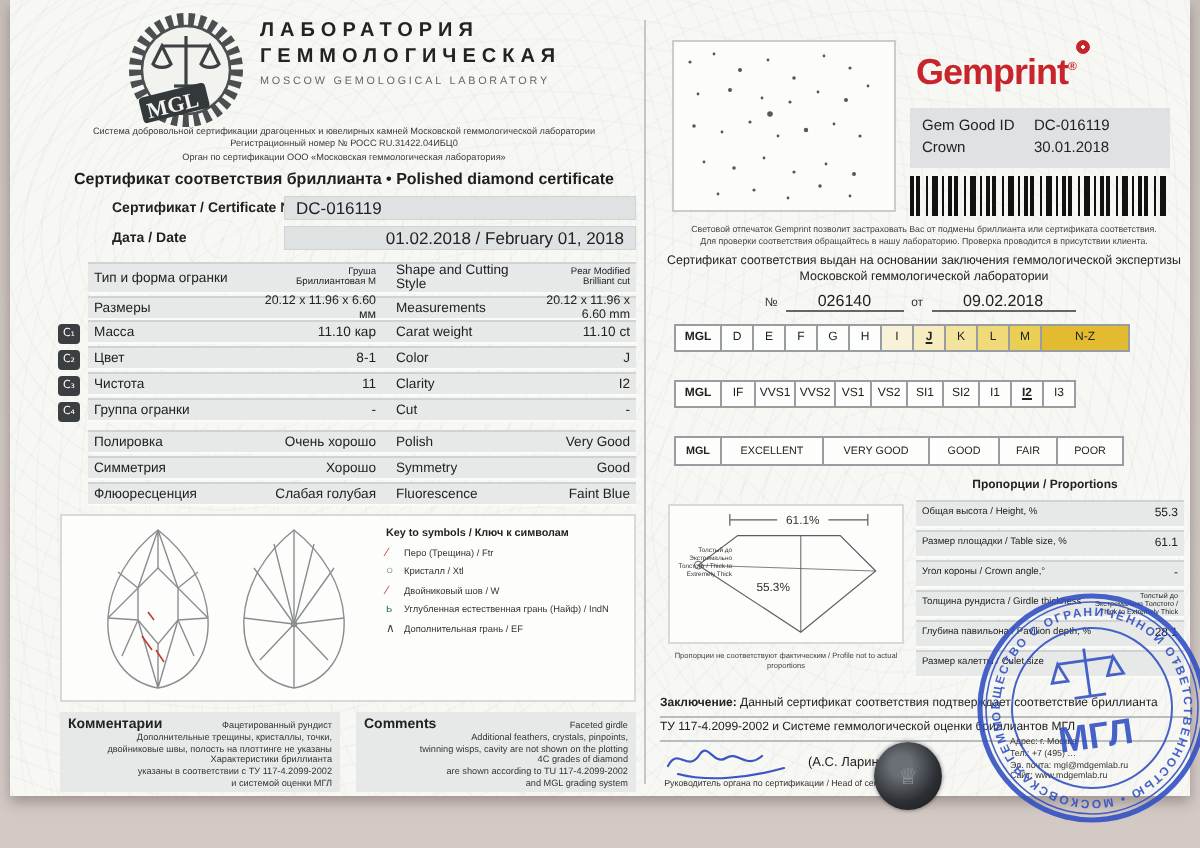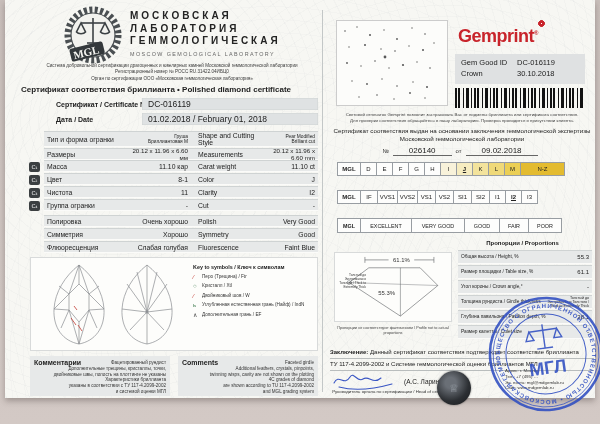--- a/index.html
+++ b/index.html
@@ -18,21 +18,21 @@
   .vdiv { position:absolute; left:322px; top:10px; width:1px; height:382px; background:#c3c7c7; }
 
   
   .org-ru { font-weight:bold; font-size:10px; letter-spacing:3px; line-height:12.5px; color:#232323; }
   .org-en { font-size:5.4px; letter-spacing:1.4px; color:#666; margin-top:3px; }
   .regblock { text-align:center; font-size:4.6px; line-height:6.4px; color:#3a3a3a; }
   .doc-title { text-align:center; font-weight:bold; font-size:8px; color:#1e1e1e; }
   .fld-label { font-weight:bold; font-size:7px; }
   .fld { background:#dfe2e3; font-size:8.5px; line-height:12px; padding:0 6px; color:#222;
          box-shadow:inset 0 0 0 .5px #cfd3d4; }
-  .fld.center { text-align:left; }
+  .fld.center { text-align:right; }
 
   
   .rows { position:absolute; left:44px; width:274px; }
   .irow { display:flex; align-items:center; background:#e7e9e9; border-top:1px solid #cfd3d3;
           border-bottom:1px solid #fbfbf9; margin-bottom:1px; position:relative;
           font-size:6.8px; color:#222; }
   .rl1{ width:80px; padding-left:3px; } .rv1{ width:64px; text-align:right; }
   .rl2{ width:74px; padding-left:10px; } .rv2{ flex:1; text-align:right; padding-right:3px; }
   .two { font-size:4.8px; line-height:5.4px; }
   .badge { position:absolute; left:-15px; top:1px; width:11px; height:10px; background:#3b3f41;
@@ -135,31 +135,30 @@
       <line x1="31" y1="13" x2="31" y2="38"></line>
       <line x1="19" y1="18" x2="43" y2="18"></line>
       <path d="M19,18 l-4.5,9 a5 3 0 0 0 9,0 z"></path>
       <path d="M43,18 l-4.5,9 a5 3 0 0 0 9,0 z"></path>
       <line x1="25" y1="38" x2="37" y2="38"></line>
     </g>
     <rect x="8" y="40" width="34" height="13" rx="2" transform="rotate(-14 25 46)" fill="#33383b"></rect>
     <text x="24" y="51" transform="rotate(-14 25 46)" text-anchor="middle" fill="#f4f4f0" font-size="11" font-weight="bold" font-family="Liberation Serif, serif">MGL</text>
   </svg>
   <div class="abs" style="left:130px;top:10px;width:192px">
-    <div class="org-ru">МОСКОВСКАЯ</div>
     <div class="org-ru">ЛАБОРАТОРИЯ</div>
     <div class="org-ru">ГЕММОЛОГИЧЕСКАЯ</div>
     <div class="org-en">MOSCOW GEMOLOGICAL LABORATORY</div>
   </div>
   <div class="abs regblock" style="left:24px;top:63px;width:296px">
     <div>Система добровольной сертификации драгоценных и ювелирных камней Московской геммологической лаборатории</div>
     <div>Регистрационный номер № РОСС RU.31422.04ИБЦ0</div>
     <div>Орган по сертификации ООО «Московская геммологическая лаборатория»</div>
   </div>
-  <div class="abs doc-title" style="left:8px;top:85px;width:296px">Сертификат соответствия бриллианта • Polished diamond certificate</div>
+  <div class="abs doc-title" style="left:24px;top:85px;width:296px">Сертификат соответствия бриллианта • Polished diamond certificate</div>
 
   <div class="abs fld-label" style="left:56px;top:101px">Сертификат / Certificate №</div>
   <div class="abs fld" style="left:142px;top:98px;width:176px;height:12px">DC-016119</div>
   <div class="abs fld-label" style="left:56px;top:116px">Дата / Date</div>
   <div class="abs fld center" style="left:142px;top:113px;width:176px;height:12px">01.02.2018 / February 01, 2018</div>
 
   <div class="rows" style="top:131px">
     <div class="irow" style="height:16px">
       <span class="rl1">Тип и форма огранки</span>
       <span class="rv1 two">
@@ -343,21 +342,21 @@
   </div>
   <div class="gp-mark"></div>
   <div class="gplogo"><span>Gemprint</span><sup>®</sup></div>
   <div class="idbox">
     <div class="idrow">
       <span class="k">Gem Good ID</span>
       <span class="v">DC-016119</span>
     </div>
     <div class="idrow">
       <span class="k">Crown</span>
-      <span class="v">30.10.2018</span>
+      <span class="v">30.01.2018</span>
     </div>
   </div>
   <div class="barcode"></div>
   <div class="gpnote">
     <div>Световой отпечаток Gemprint позволит застраховать Вас от подмены бриллианта или сертификата соответствия.</div>
     <div>Для проверки соответствия обращайтесь в нашу лабораторию. Проверка проводится в присутствии клиента.</div>
   </div>
   <div class="issue">
     <div>Сертификат соответствия выдан на основании заключения геммологической экспертизы</div>
     <div>Московской геммологической лаборатории</div>

